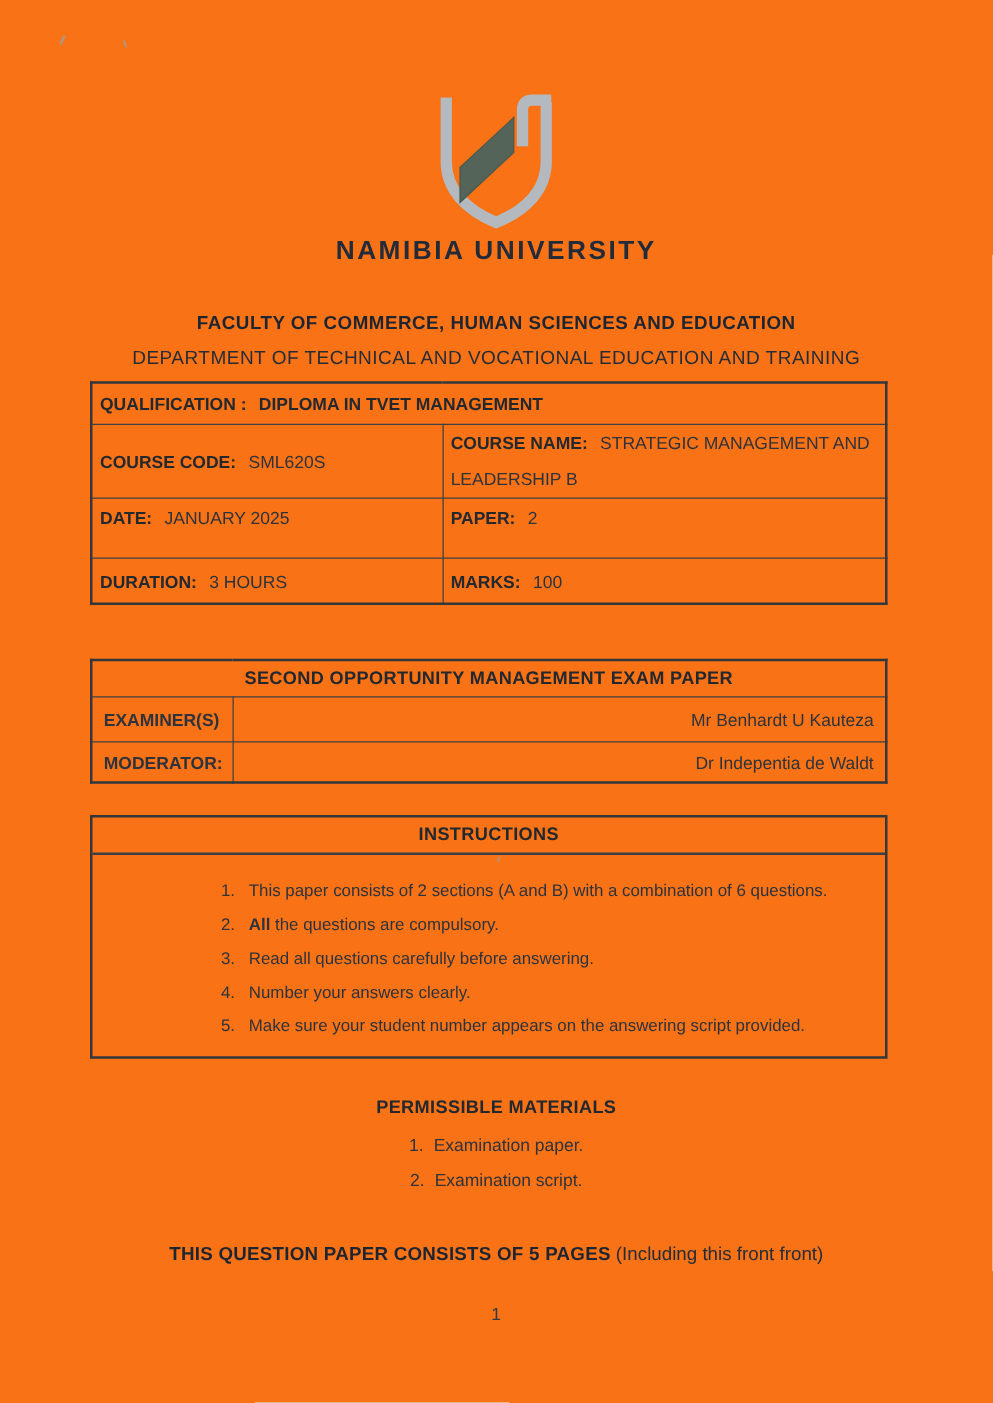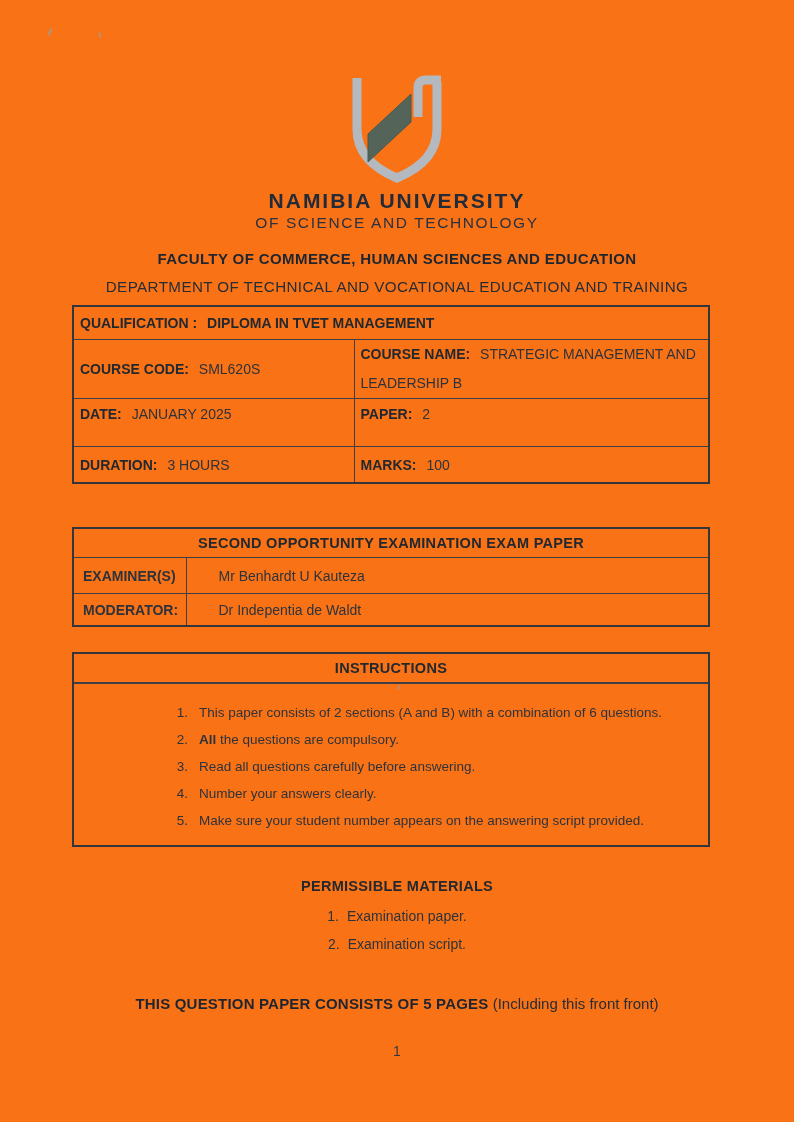--- a/index.html
+++ b/index.html
@@ -38,21 +38,21 @@
   .r4 td { height:40px; vertical-align:top; padding-top:7px; }
   .r5 td { height:35px; }
 
   .t2 { top:527px; border:2px solid #33373c; }
   .t2 td { border:1.5px solid #3c4046; padding:0 9px; vertical-align:middle;
            font-size:14px; color:#2d323b; }
   .t2 .hdr td { height:28px; text-align:center; font-weight:bold; color:#23282f;
                 letter-spacing:.3px; font-size:14.5px; }
   .t2 .er td { height:35px; }
   .t2 .mr td { height:31px; }
-  .t2 .name { padding-left:32px; }
+  .t2 .name { padding-left:32px;text-align:right; }
 
   
   .insbox { left:72px; top:652px; width:638px; height:195px;
             border:2px solid #33373c; box-sizing:border-box; }
   .institle { height:28px; line-height:28px; text-align:center; font-weight:bold;
               font-size:14.5px; letter-spacing:.3px; color:#23282f;
               border-bottom:2px solid #3c4046; }
   .insbody { padding-top:20px; }
   .ins-item { display:flex; margin-bottom:9px; line-height:18px; font-size:13.5px;
               color:#2d323b; }
@@ -80,21 +80,20 @@
   <div class="scan-mark m2"></div>
   <div class="scan-mark m3"></div>
 
   <svg class="abs" style="left:351px; top:73px;" width="92" height="113" viewBox="0 0 92 113">
     <path d="M 6,5 L 6,56 C 6,79 22,95 46,105 C 70,95 86,79 86,56 L 86,9" fill="none" stroke="#b4b9bf" stroke-width="9"></path>
     <path d="M 67,44 L 67,15 Q 67,7 75,7 L 90,7" fill="none" stroke="#b4b9bf" stroke-width="9"></path>
     <polygon points="17,61 60,21 60,49 17,89" fill="#546458" stroke="#49594e" stroke-width="1"></polygon>
   </svg>
 
   <div class="abs center wm1">NAMIBIA UNIVERSITY</div>
-  <div class="abs center wm2">OF SCIENCE AND TECHNOLOGY</div>
   <div class="abs center faculty">FACULTY OF COMMERCE, HUMAN SCIENCES AND EDUCATION</div>
   <div class="abs center dept">DEPARTMENT OF TECHNICAL AND VOCATIONAL EDUCATION AND TRAINING</div>
 
   <table class="tbl t1">
     <colgroup>
         <col style="width:281px">
         <col>
       </colgroup>
     <tbody>
         <tr class="r1">
@@ -136,21 +135,21 @@
   </tbody>
     </table>
 
   <table class="tbl t2">
     <colgroup>
         <col style="width:113px">
         <col>
       </colgroup>
     <tbody>
         <tr class="hdr">
-      <td colspan="2">SECOND OPPORTUNITY EXAMINATION EXAM PAPER</td>
+      <td colspan="2">SECOND OPPORTUNITY MANAGEMENT EXAM PAPER</td>
     </tr>
     <tr class="er">
       <td class="lbl">EXAMINER(S)</td>
       <td class="name">Mr Benhardt U Kauteza</td>
     </tr>
     <tr class="mr">
       <td class="lbl">MODERATOR:</td>
       <td class="name">Dr Indepentia de Waldt</td>
     </tr>
   </tbody>

